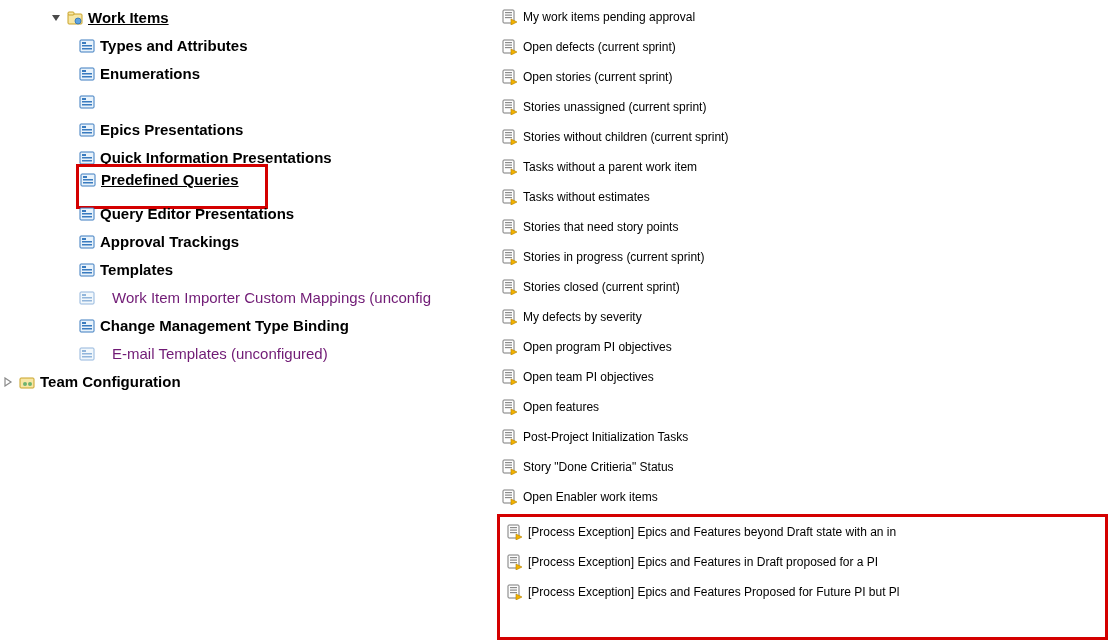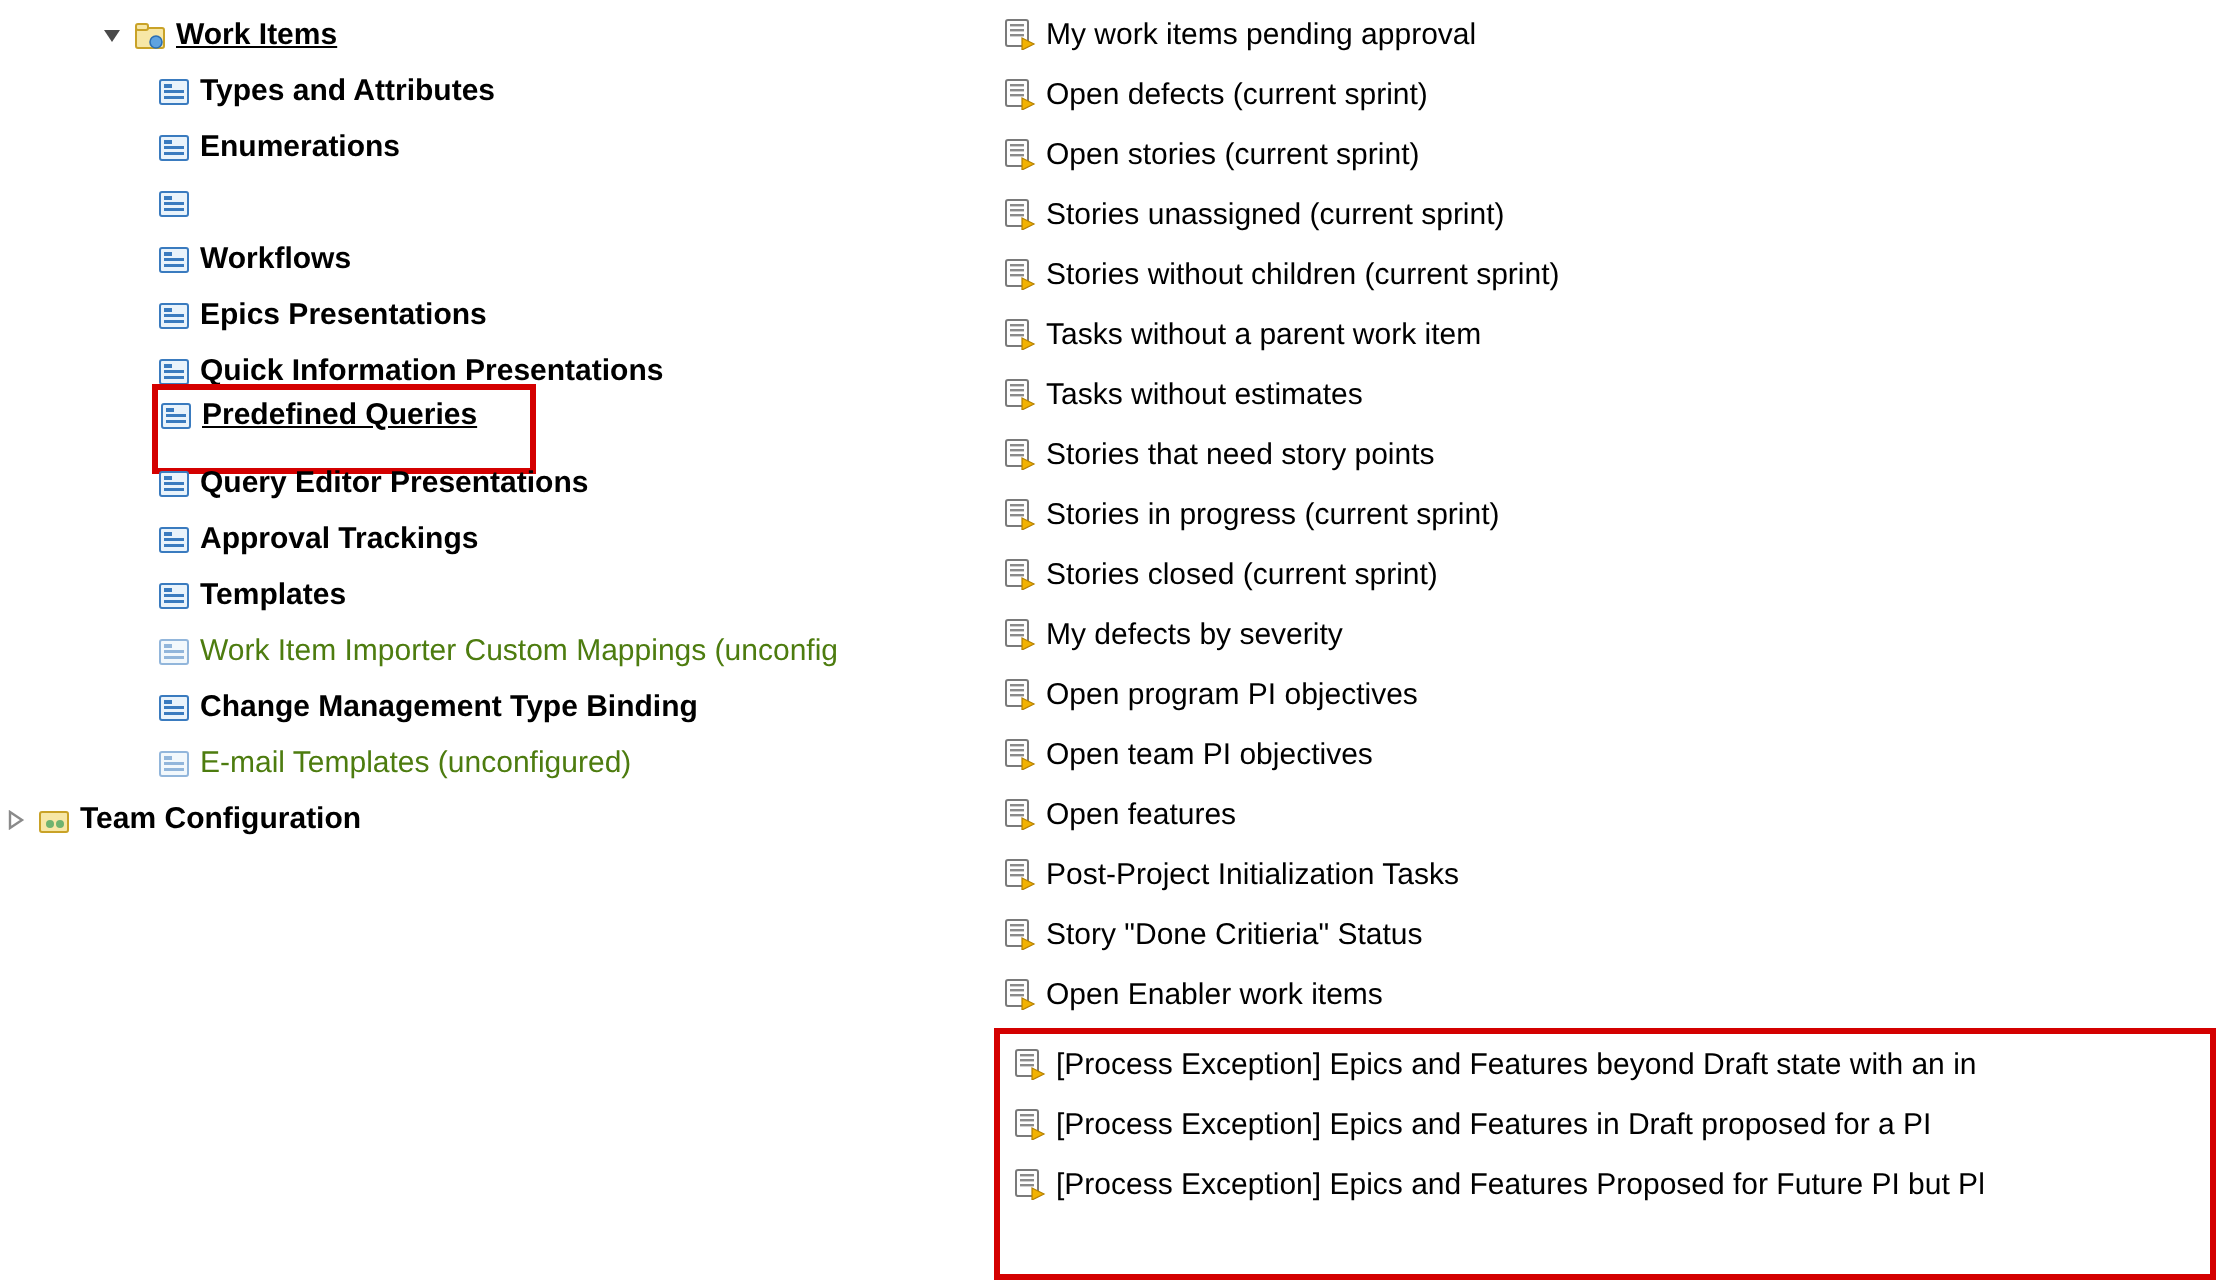--- a/index.html
+++ b/index.html
@@ -3,34 +3,34 @@
 <meta charset="utf-8">
 <style>
   html,body{margin:0;padding:0;width:1110px;height:641px;background:#fff;
     font-family:"Segoe UI",Tahoma,Arial,sans-serif;font-size:15px;color:#000;overflow:hidden;}
   .app{display:flex;height:100%;}
   .left{width:495px;padding-top:4px;overflow:hidden;white-space:nowrap;}
   .right{flex:1;padding-top:2px;overflow:hidden;white-space:nowrap;}
   .row{display:flex;align-items:center;height:28px;line-height:28px;}
   .tree-row{padding-left:0;}
   .bold{font-weight:600;}
-  .grey{color:#4d7c0f;font-weight:400;}
+  .grey{color:#701a75;font-weight:400;margin-left:12px;}
   .twisty{display:inline-flex;width:16px;height:16px;align-items:center;justify-content:center;margin-right:2px;}
   .twisty svg{width:10px;height:10px;}
   .tree-icon{display:inline-flex;width:18px;height:16px;margin-right:4px;align-items:center;justify-content:center;}
   .tree-icon svg{width:16px;height:16px;}
   .ind1{padding-left:48px;text-decoration:underline;}
   .ind2{padding-left:78px;}
   .ind0{}
   .highlight-pq{display:inline-flex;align-items:center;border:3px solid #d40000;
     padding:0 26px 13px 0; height:26px;text-decoration:underline;}
   .q-row{display:flex;align-items:center;height:30px;padding-left:6px;}
   .q-icon{display:inline-flex;width:18px;height:16px;margin-right:4px;align-items:center;justify-content:center;}
   .q-icon svg{width:16px;height:16px;}
-  .q-text{font-size:15px;}
+  .q-text{font-size:12px;}
   .red-box{border:3px solid #d40000;margin:2px 2px 0 2px;}
 </style>
 </head>
 <body>
 
 <svg width="0" height="0" style="position:absolute">
   <defs>
     <g id="i-cfg">
       <rect x="1" y="2" width="14" height="12" rx="1" fill="#e9f3fb" stroke="#3a7bbf" stroke-width="1"></rect>
       <rect x="3" y="4" width="4" height="2" fill="#3a7bbf"></rect>
@@ -102,28 +102,20 @@
             <use href="#i-cfg"></use>
           </svg>
         </span>
     </div>
     <div class="row tree-row ind2">
       <span class="tree-icon">
           <svg>
             <use href="#i-cfg"></use>
           </svg>
         </span>
-      <span class="bold">Workflows</span>
-    </div>
-    <div class="row tree-row ind2">
-      <span class="tree-icon">
-          <svg>
-            <use href="#i-cfg"></use>
-          </svg>
-        </span>
       <span class="bold">Epics Presentations</span>
     </div>
     <div class="row tree-row ind2">
       <span class="tree-icon">
           <svg>
             <use href="#i-cfg"></use>
           </svg>
         </span>
       <span class="bold">Quick Information Presentations</span>
     </div>

